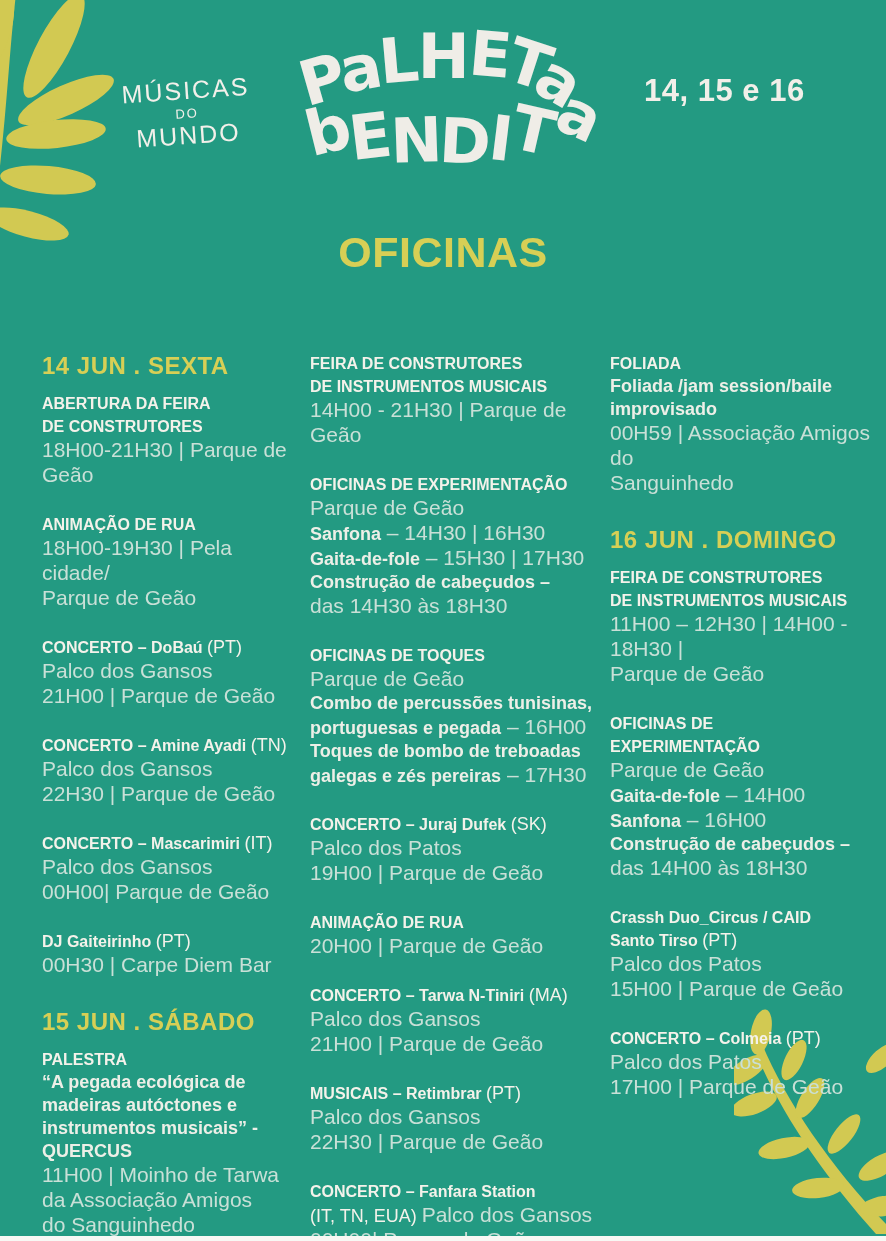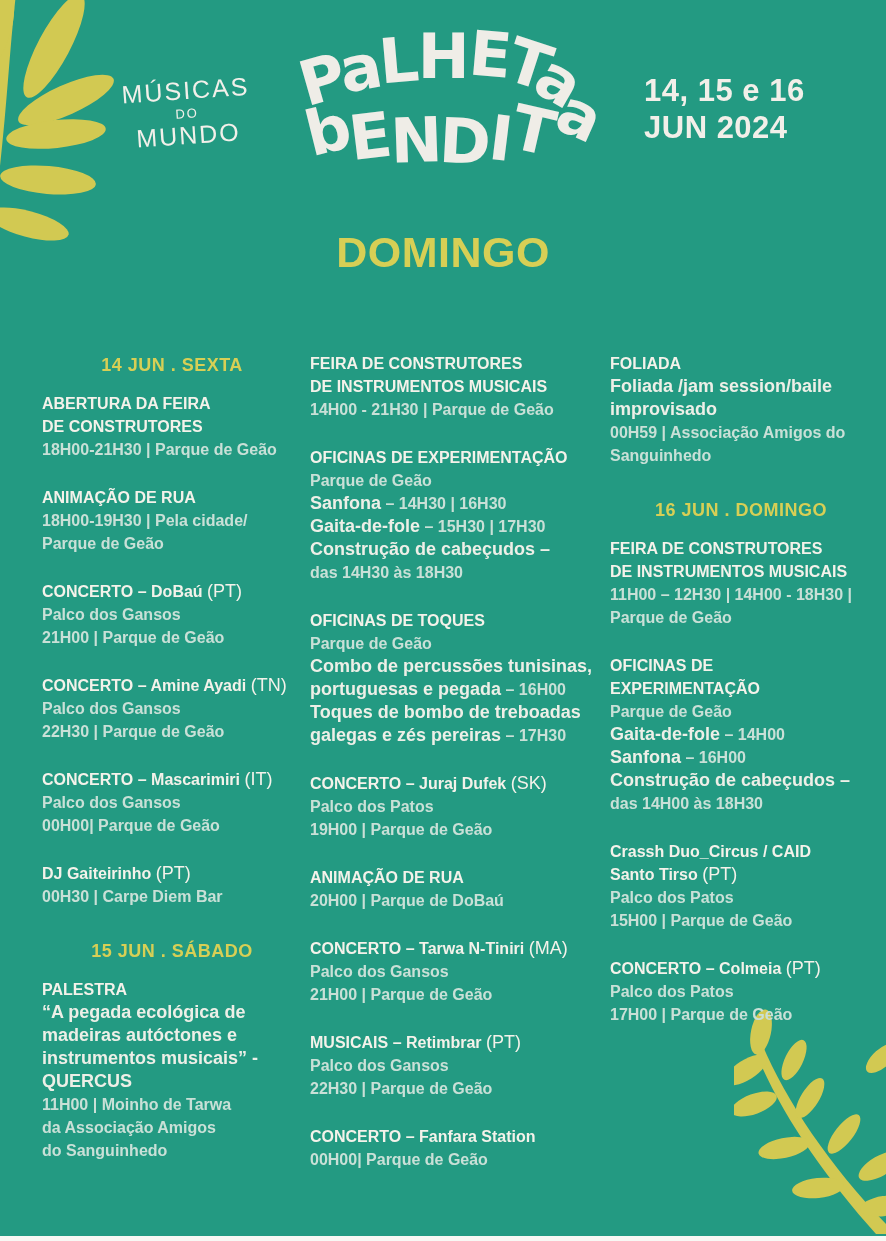--- a/index.html
+++ b/index.html
@@ -31,30 +31,30 @@
   .programa{
     position:absolute;left:283px;top:228px;width:320px;text-align:center;
     font-size:43px;font-weight:700;color:#d7cf55;letter-spacing:0.5px;
   }
   
   .col{position:absolute;top:352px;}
   #col-1{left:42px;width:260px;}
   #col-2{left:310px;width:288px;}
   #col-3{left:610px;width:262px;}
   .day{
-    font-size:18px;font-weight:700;color:#d7cf55;
-    letter-spacing:.5px;margin:0 0 13px 0;line-height:27px;text-align:center;
+    font-size:24px;font-weight:700;color:#d7cf55;
+    letter-spacing:.5px;margin:0 0 13px 0;line-height:27px;
   }
   .day:not(:first-child){margin-top:30px;}
   .event{margin-bottom:25px;}
   .line{line-height:23px;}
   .t-b{font-size:16px;font-weight:700;color:#f4f2ea;text-align:center;}
   .t-r{font-size:18px;font-weight:400;color:#f4f2ea;}
   .t-m{font-size:18px;font-weight:600;color:#edefe7;}
-  .t-l{font-size:16px;font-weight:700;color:#c9e0d7;}
+  .t-l{font-size:21px;font-weight:400;color:#c9e0d7;}
   
   .leaf-tl{position:absolute;left:0;top:0;}
   .leaf-br{position:absolute;right:0;bottom:5px;}
   .page-edge{
     position:absolute;left:0;bottom:0;width:100%;height:5px;background:#f8f8f4;
   }
 </style>
 </head>
 <body>
 
@@ -93,24 +93,23 @@
   <div class="brand-l3">MUNDO</div>
 </div>
 
 <div class="logo">
   <div class="logo-row" id="logo-row-1"><span class="logo-letter" style="transform: rotate(-16deg) translateY(22px);">P</span><span class="logo-letter" style="transform: rotate(-10deg) translateY(10px);">a</span><span class="logo-letter" style="transform: rotate(-5deg) translateY(2px);">L</span><span class="logo-letter" style="transform: rotate(0deg) translateY(-2px);">H</span><span class="logo-letter" style="transform: rotate(5deg) translateY(-4px);">E</span><span class="logo-letter" style="transform: rotate(18deg) translateY(6px);">T</span><span class="logo-letter" style="transform: rotate(30deg) translateY(26px);">a</span></div>
   <div class="logo-row logo-row2" id="logo-row-2"><span class="logo-letter" style="transform: rotate(-14deg) translateY(4px);">b</span><span class="logo-letter" style="transform: rotate(-7deg) translateY(10px);">E</span><span class="logo-letter" style="transform: rotate(-2deg) translateY(14px);">N</span><span class="logo-letter" style="transform: rotate(3deg) translateY(15px);">D</span><span class="logo-letter" style="transform: rotate(7deg) translateY(12px);">I</span><span class="logo-letter" style="transform: rotate(13deg) translateY(4px);">T</span><span class="logo-letter" style="transform: rotate(24deg) translateY(-12px);">a</span></div>
 </div>
 
 <div class="dates">
   <div>14, 15 e 16</div>
-  <div>JUN 2024</div>
 </div>
 
-<div class="programa">DOMINGO</div>
+<div class="programa">OFICINAS</div>
 
 <div class="col" id="col-1">
     <div class="day">14 JUN . SEXTA</div>
     <div class="event">
       <div class="line"><span class="t-b">ABERTURA DA FEIRA</span></div>
       <div class="line"><span class="t-b">DE CONSTRUTORES</span></div>
       <div class="line"><span class="t-l">18H00-21H30 | Parque de Geão</span></div>
     </div>
     <div class="event">
       <div class="line"><span class="t-b">ANIMAÇÃO DE RUA</span></div>
@@ -170,34 +169,35 @@
       <div class="line"><span class="t-m">Toques de bombo de treboadas</span></div>
       <div class="line"><span class="t-m">galegas e zés pereiras</span><span class="t-l"> – 17H30</span></div>
     </div>
     <div class="event">
       <div class="line"><span class="t-b">CONCERTO – Juraj Dufek </span><span class="t-r">(SK)</span></div>
       <div class="line"><span class="t-l">Palco dos Patos</span></div>
       <div class="line"><span class="t-l">19H00 | Parque de Geão</span></div>
     </div>
     <div class="event">
       <div class="line"><span class="t-b">ANIMAÇÃO DE RUA</span></div>
-      <div class="line"><span class="t-l">20H00 | Parque de DoBaú</span></div>
+      <div class="line"><span class="t-l">20H00 | Parque de Geão</span></div>
     </div>
     <div class="event">
       <div class="line"><span class="t-b">CONCERTO – Tarwa N-Tiniri </span><span class="t-r">(MA)</span></div>
       <div class="line"><span class="t-l">Palco dos Gansos</span></div>
       <div class="line"><span class="t-l">21H00 | Parque de Geão</span></div>
     </div>
     <div class="event">
       <div class="line"><span class="t-b">MUSICAIS – Retimbrar </span><span class="t-r">(PT)</span></div>
       <div class="line"><span class="t-l">Palco dos Gansos</span></div>
       <div class="line"><span class="t-l">22H30 | Parque de Geão</span></div>
     </div>
     <div class="event">
       <div class="line"><span class="t-b">CONCERTO – Fanfara Station</span></div>
+      <div class="line"><span class="t-r">(IT, TN, EUA) </span><span class="t-l">Palco dos Gansos</span></div>
       <div class="line"><span class="t-l">00H00| Parque de Geão</span></div>
     </div>
   </div>
 <div class="col" id="col-3">
     <div class="event">
       <div class="line"><span class="t-b">FOLIADA</span></div>
       <div class="line"><span class="t-m">Foliada /jam session/baile</span></div>
       <div class="line"><span class="t-m">improvisado</span></div>
       <div class="line"><span class="t-l">00H59 | Associação Amigos do</span></div>
       <div class="line"><span class="t-l">Sanguinhedo</span></div>

